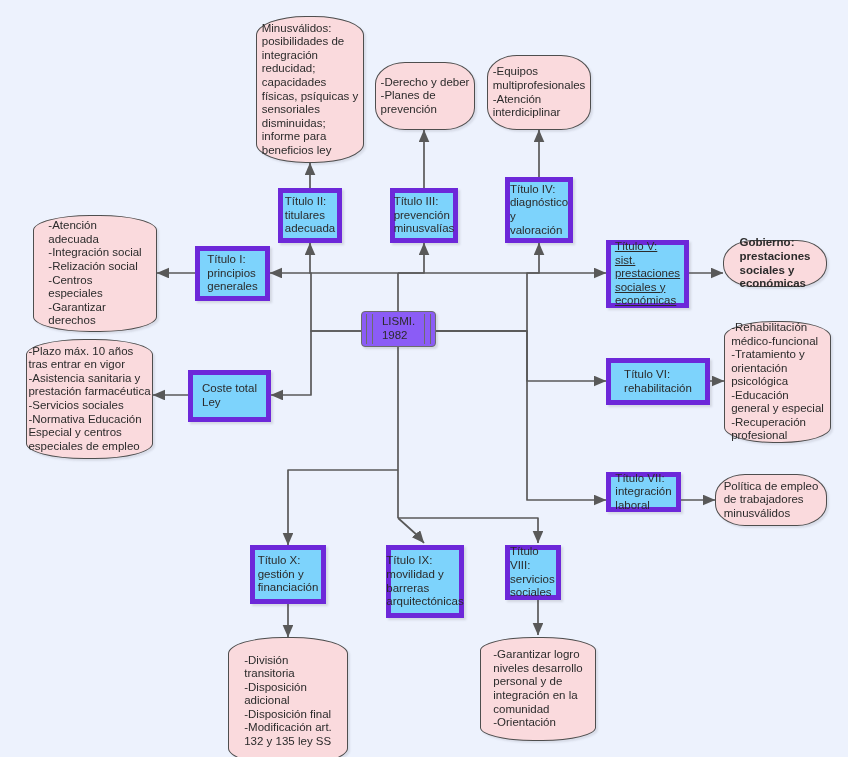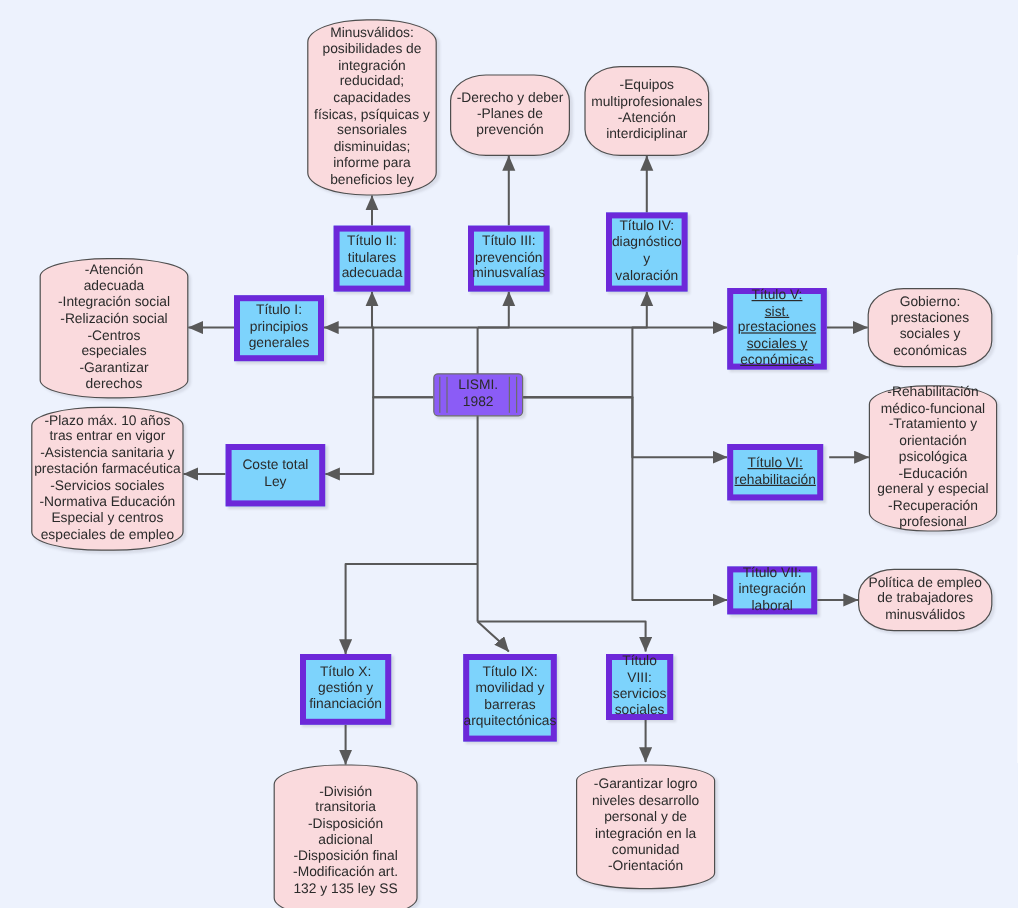--- a/index.html
+++ b/index.html
@@ -21,21 +21,20 @@
     width: 848px;
     height: 757px;
     pointer-events: none;
   }
   .node {
     position: absolute;
     box-sizing: border-box;
     display: flex;
     align-items: center;
     justify-content: center;
-    text-align: center;
     color: #2b2b2b;
     line-height: 1.18;
     white-space: pre-line;
     z-index: 5;
   }
   
   .node.rect {
     background: #7dd3fc;
     border: 5px solid #6d28d9;
     font-size: 11.5px;
@@ -179,26 +178,26 @@
   <div class="node pill wide" style="left:487px; top:55px; width:104px; height:75px;">-Equipos
 multiprofesionales
 -Atención
 interdiciplinar</div>
 
   <div class="node rect" style="left:606px; top:240px; width:83px; height:68px;text-decoration:underline;">Título V:
 sist.
 prestaciones
 sociales y
 económicas</div>
-  <div class="node pill wide" style="left:723px; top:240px; width:104px; height:66px;">Gobierno:
+  <div class="node pill wide" style="left:723px; top:240px; width:104px; height:47px;font-weight:bold;">Gobierno:
 prestaciones
 sociales y
 económicas</div>
 
-  <div class="node rect" style="left:606px; top:370px; width:80px; height:47px;text-decoration:underline;">Título VI:
+  <div class="node rect" style="left:606px; top:358px; width:104px; height:47px;">Título VI:
 rehabilitación</div>
   <div class="node pill tall" style="left:724px; top:321px; width:107px; height:122px;">-Rehabilitación
 médico-funcional
 -Tratamiento y
 orientación
 psicológica
 -Educación
 general y especial
 -Recuperación
 profesional</div>

